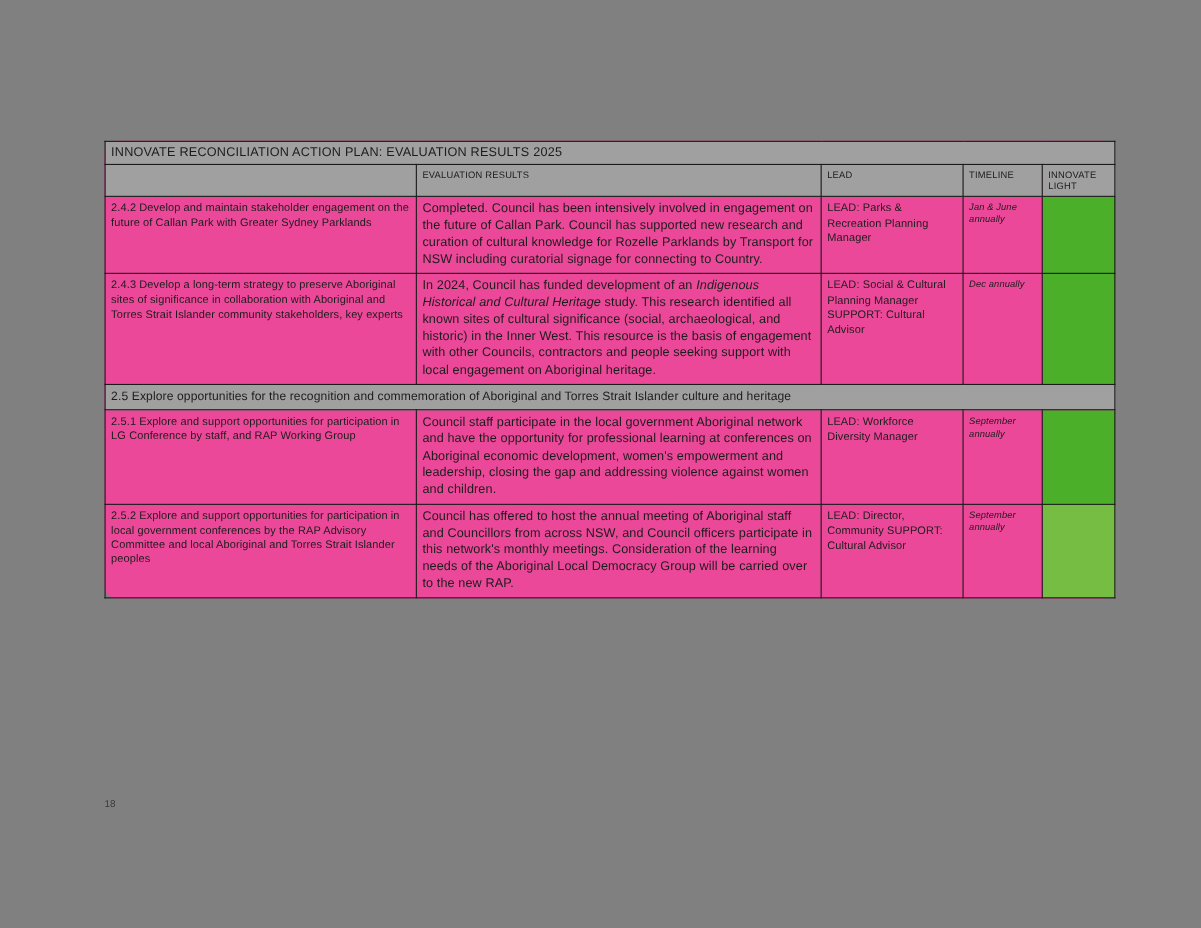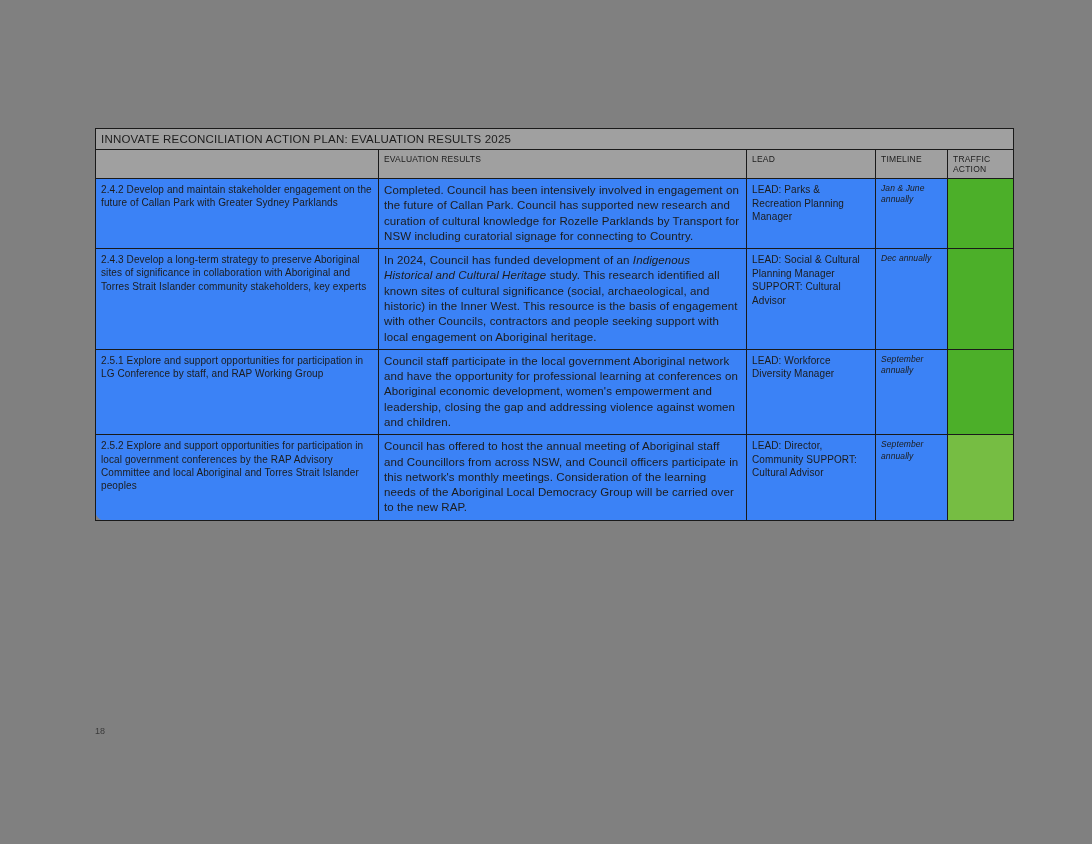--- a/index.html
+++ b/index.html
@@ -17,21 +17,21 @@
     position: absolute;
     left: 95px;
     top: 128px;
     width: 918px;
     background: transparent;
   }
   table.rap {
     border-collapse: collapse;
     table-layout: fixed;
     width: 918px;
-    background: #3b82f6;
+    background: #ec4899;
     border-radius: 11px;
   }
   table.rap td, table.rap th {
     border: 1px solid #1a1a1a;
     vertical-align: top;
     padding: 4px 5px 4px 5px;
     color: #1c1c1c;
     font-weight: normal;
     text-align: left;
   }
@@ -117,39 +117,42 @@
     </colgroup>
     <tbody>
       <tr class="title-row">
         <td colspan="5">INNOVATE RECONCILIATION ACTION PLAN: EVALUATION RESULTS 2025</td>
       </tr>
       <tr class="head-row">
         <td class="blank"></td>
         <td>EVALUATION RESULTS</td>
         <td>LEAD</td>
         <td>TIMELINE</td>
-        <td>TRAFFIC ACTION</td>
+        <td>INNOVATE LIGHT</td>
       </tr>
 
       <tr>
         <td class="action-cell">2.4.2 Develop and maintain stakeholder engagement on the future of Callan Park with Greater Sydney Parklands</td>
         <td class="eval-cell">Completed. Council has been intensively involved in engagement on the future of Callan Park. Council has supported new research and curation of cultural knowledge for Rozelle Parklands by Transport for NSW including curatorial signage for connecting to Country.</td>
         <td class="lead-cell">LEAD: Parks &amp; Recreation Planning Manager</td>
         <td class="time-cell">Jan &amp; June annually</td>
         <td class="light-cell" style="background: rgb(76, 175, 41);"></td>
       </tr>
 
       <tr>
         <td class="action-cell">2.4.3 Develop a long-term strategy to preserve Aboriginal sites of significance in collaboration with Aboriginal and Torres Strait Islander community stakeholders, key experts</td>
         <td class="eval-cell"><span>In 2024, Council has funded development of an </span><em>Indigenous Historical and Cultural Heritage</em><span> study.  This research identified all known sites of cultural significance (social, archaeological, and historic) in the Inner West. This resource is the basis of engagement with other Councils, contractors and people seeking support with local engagement on Aboriginal heritage.</span></td>
         <td class="lead-cell">LEAD: Social &amp; Cultural Planning Manager SUPPORT: Cultural Advisor</td>
         <td class="time-cell">Dec annually</td>
         <td class="light-cell" style="background: rgb(76, 175, 41);"></td>
       </tr>
 
+      <tr class="banner-row">
+        <td colspan="5">2.5 Explore opportunities for the recognition and commemoration of Aboriginal and Torres Strait Islander culture and heritage</td>
+      </tr>
 
       <tr>
         <td class="action-cell">2.5.1 Explore and support opportunities for participation in LG Conference by staff, and RAP Working Group</td>
         <td class="eval-cell">Council staff participate in the local government Aboriginal network and have the opportunity for professional learning at conferences on Aboriginal economic development, women's empowerment and leadership, closing the gap and addressing violence against women and children.</td>
         <td class="lead-cell">LEAD: Workforce Diversity Manager</td>
         <td class="time-cell">September annually</td>
         <td class="light-cell" style="background: rgb(76, 175, 41);"></td>
       </tr>
 
       <tr>

